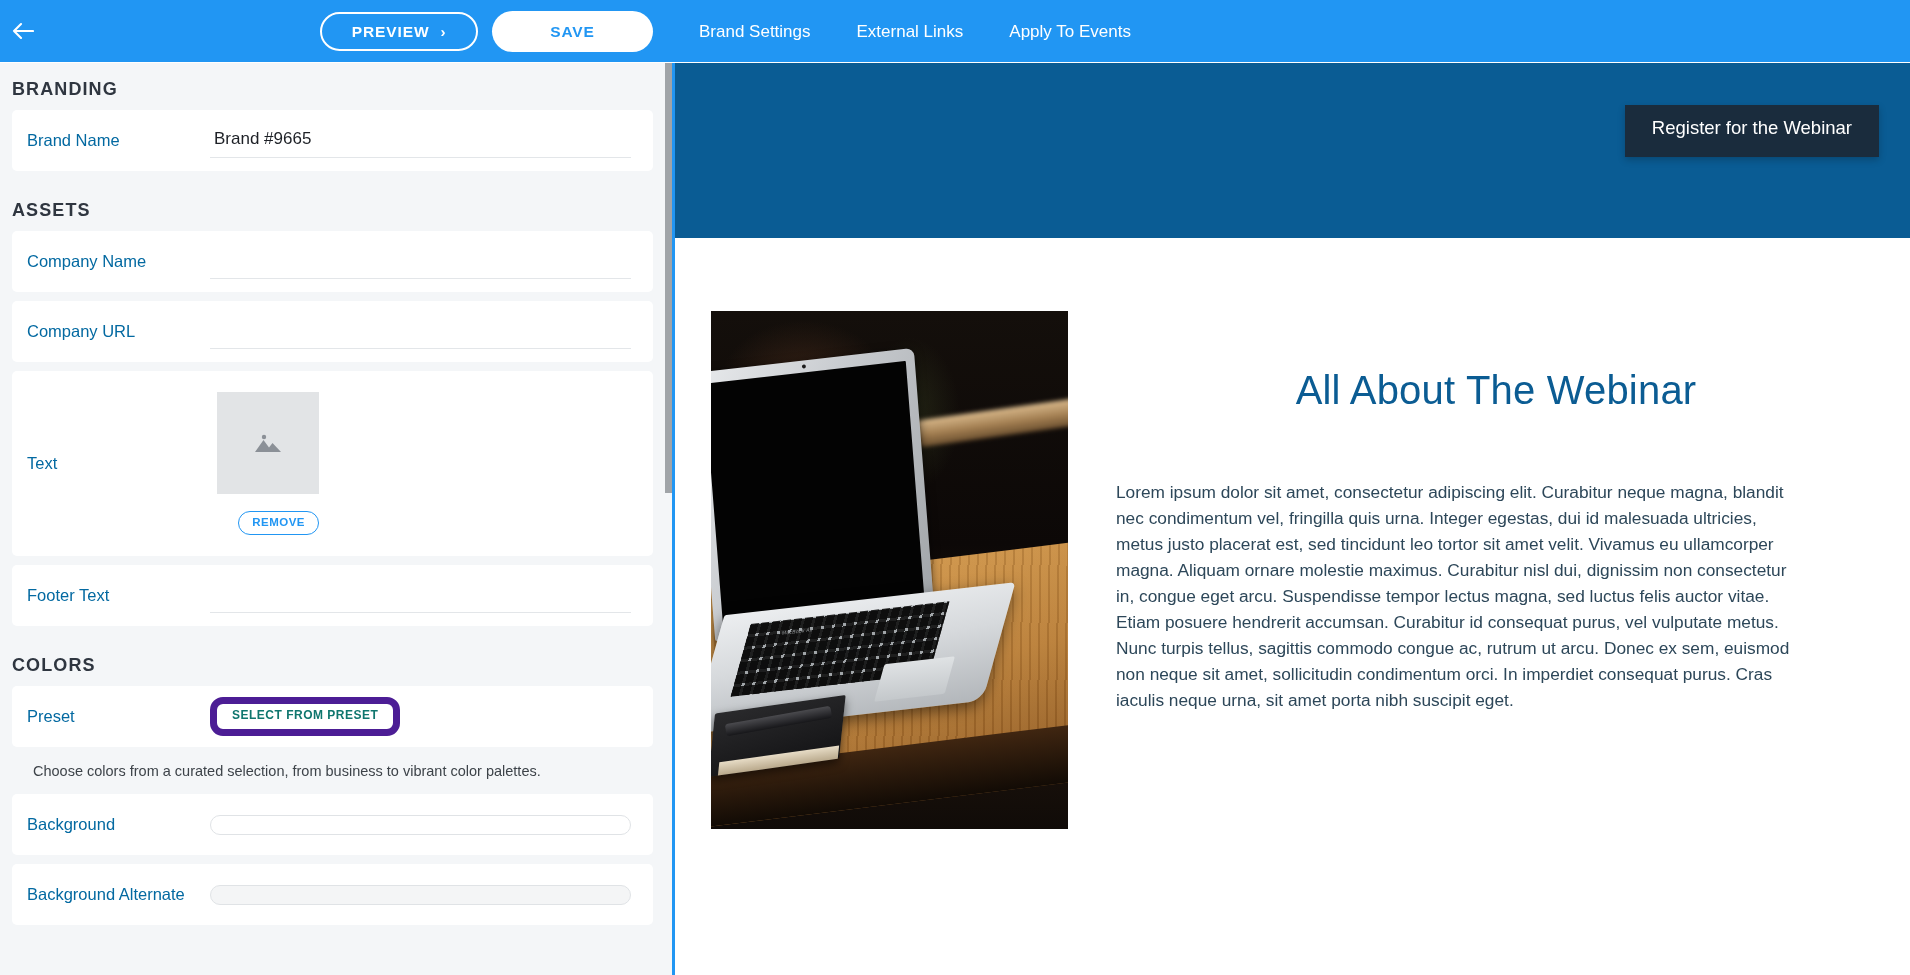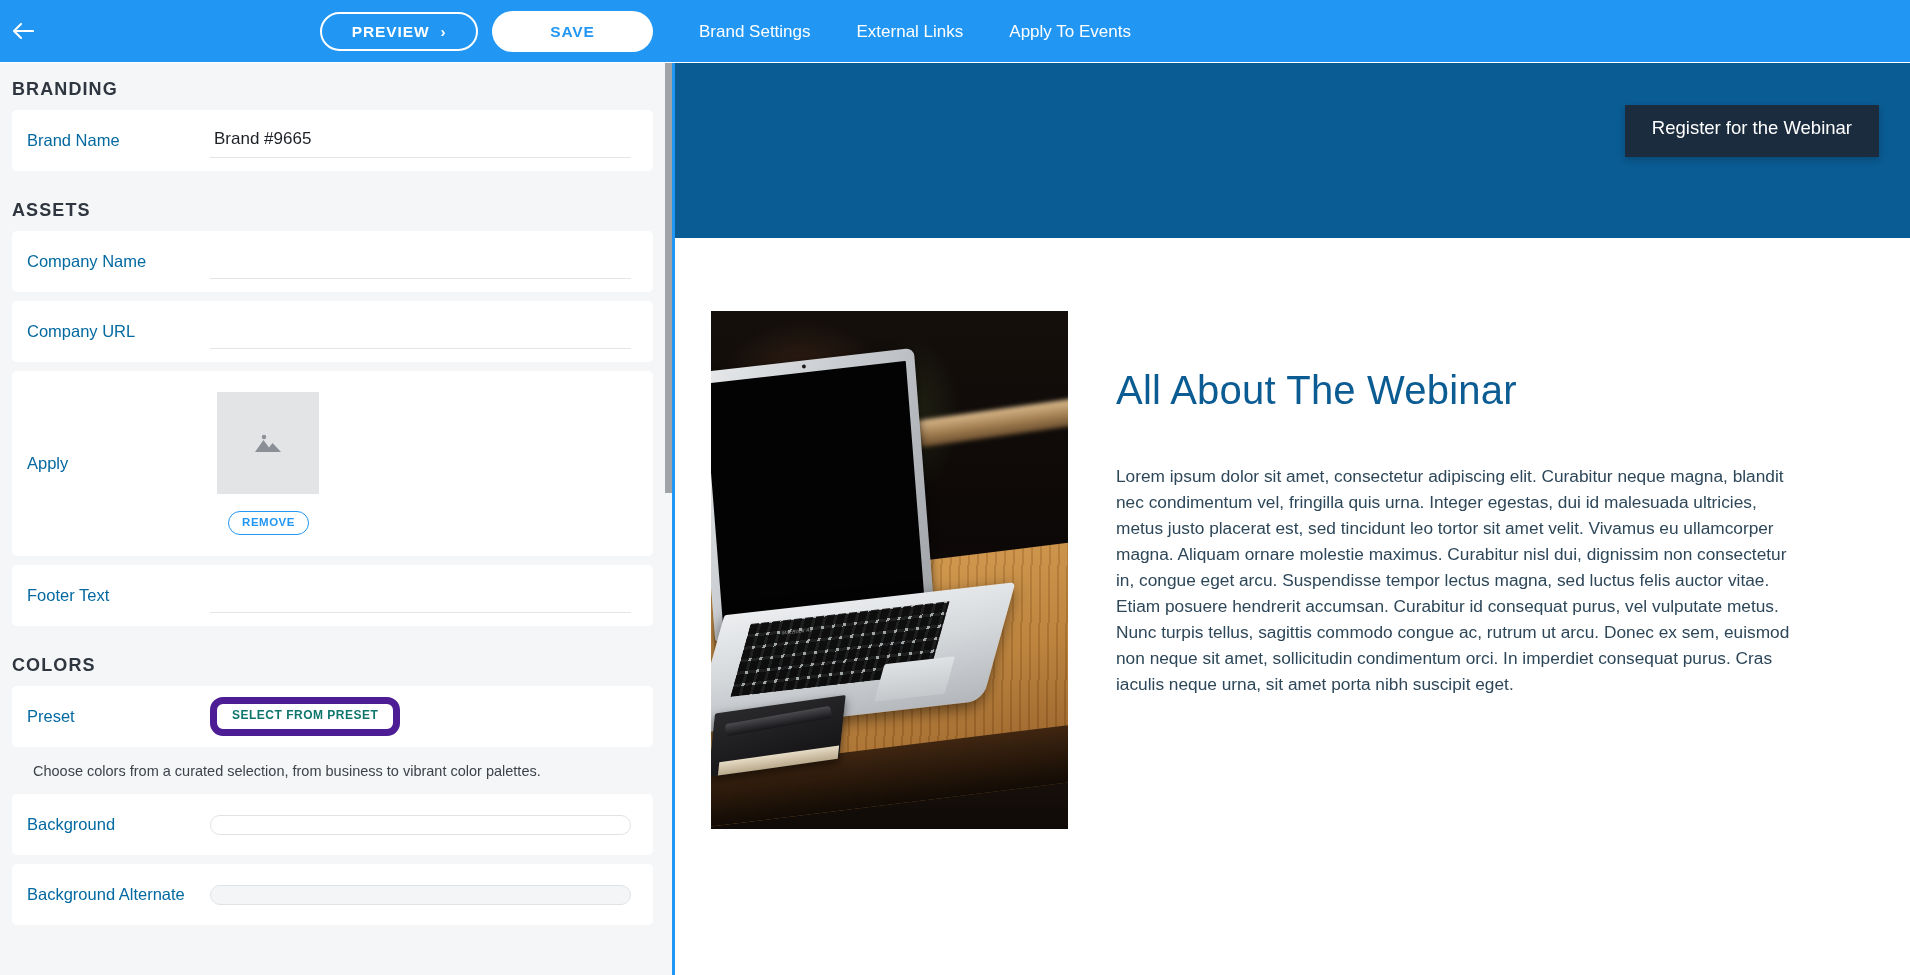--- a/index.html
+++ b/index.html
@@ -105,21 +105,21 @@
 
   .gap-sm { height: 13px; }
   .gap-xs { height: 9px; }
 
   
   .card-logo {
     height: 185px;
     align-items: center;
   }
   .logo-col {
-    display: flex; flex-direction: column; align-items: center;
+    display: flex; flex-direction: column; align-items: flex-end;
     padding-left: 7px;
   }
   .logo-thumb {
     width: 102px; height: 102px;
     background: #e2e4e6;
     display: flex; align-items: center; justify-content: center;
   }
   .logo-thumb svg { display: block; }
   .btn-remove {
     margin-top: 17px; margin-left: 1px;
@@ -326,21 +326,22 @@
   .text-col {
     flex: 1;
     padding-left: 48px;
     padding-top: 57px;
   }
   .webinar-title {
     color: #0b5c93;
     font-size: 40px;
     font-weight: 400;
     letter-spacing: 0.2px;
-    margin-bottom: 50px;
+    margin-bottom: 66px;
+    text-align: center;
   }
   .webinar-body {
     color: #2d4759;
     font-size: 17.3px;
     line-height: 26px;
     max-width: 680px;
   }
 </style>
 </head>
 <body>
@@ -391,21 +392,21 @@
   <div class="gap-xs"></div>
 
   <div class="card card-row">
     <div class="field-label">Company URL</div>
     <input class="field-input" value="" style="">
   </div>
 
   <div class="gap-xs"></div>
 
   <div class="card card-logo">
-    <div class="field-label">Apply</div>
+    <div class="field-label">Text</div>
     <div class="logo-col">
       <div class="logo-thumb">
         <span>
           <svg width="30" height="26" viewBox="0 0 30 26">
             <circle cx="11" cy="7" r="2.2" fill="#8b9097"></circle>
             <path d="M2 22 L10.5 10 L16 17.5 L19.5 13 L28 22 Z" fill="#8b9097"></path>
           </svg>
         </span>
       </div>
       <button class="btn-remove">REMOVE</button>

